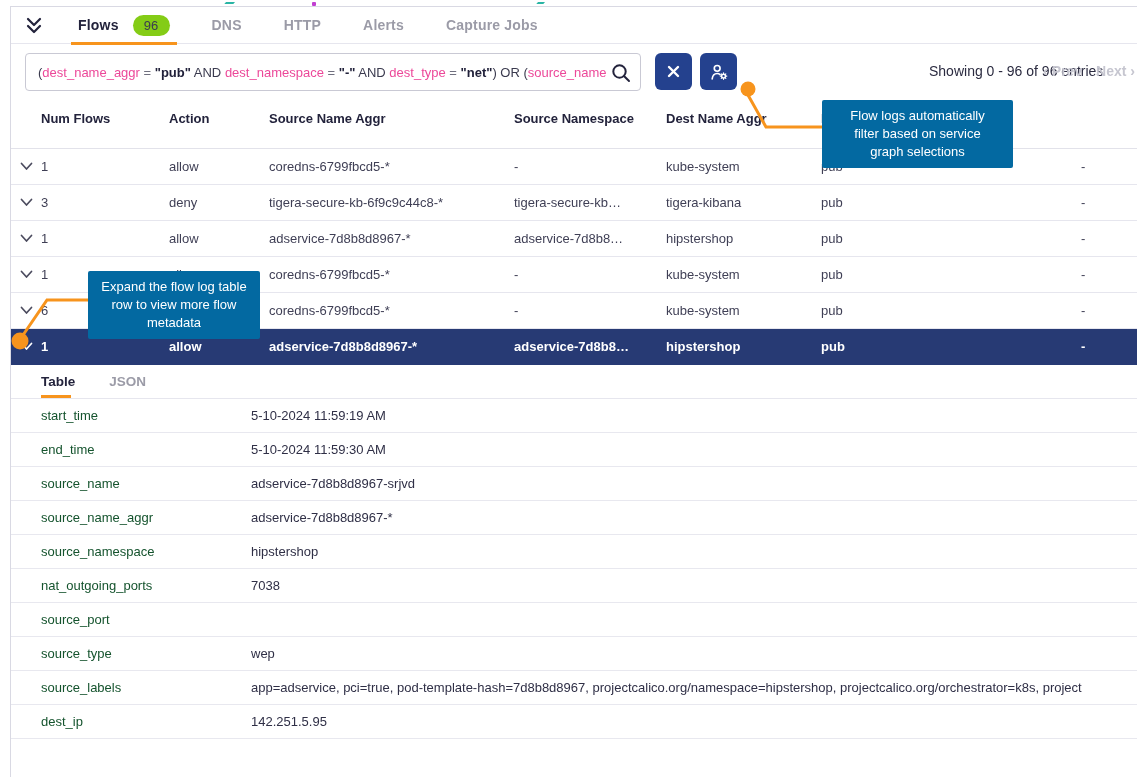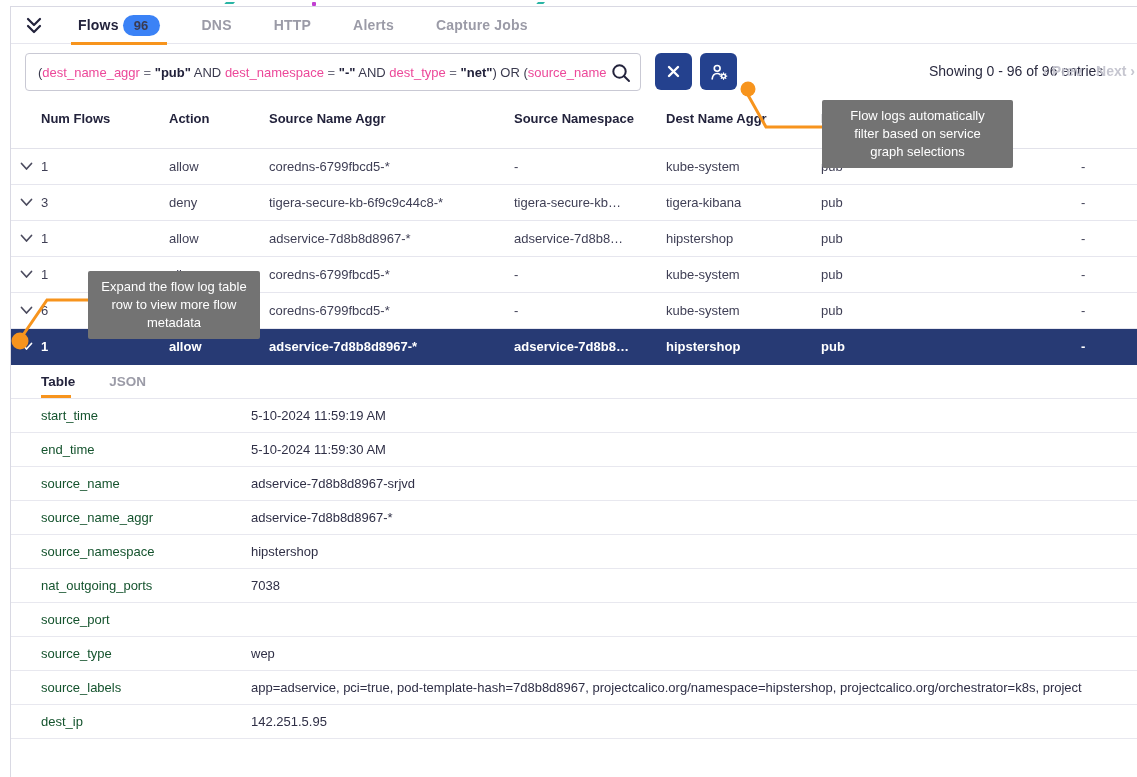--- a/index.html
+++ b/index.html
@@ -11,25 +11,25 @@
   .sliver-mark { position:absolute; pointer-events:none; }
 
   .panel { position:absolute; left:10px; top:6px; width:1127px; height:771px;
            background:#fff; border-left:1px solid #d9d9e3; border-top:1px solid #d9d9e3; }
 
   
   .tabbar { position:absolute; left:0; top:0; width:100%; height:37px;
             border-bottom:1px solid #e6e6ee; display:flex; align-items:center; }
   .collapse-btn { width:46px; display:flex; justify-content:center; cursor:pointer; }
   .tabs { display:flex; align-items:center; height:100%; }
-  .tab { position:relative; display:flex; align-items:center; gap:4px; height:100%;
+  .tab { position:relative; display:flex; align-items:center; gap:14px; height:100%;
          padding:0 21px; font-size:14px; font-weight:700; color:#9b9ba7; cursor:pointer; letter-spacing:.2px;}
   .tab.active { color:#23233c; }
   .tab.active::after { content:""; position:absolute; left:14px; right:14px; bottom:-2px; height:3px; background:#f7941d; }
-  .tab .badge { background:#3b82f6; color:#3a3a50; border-radius:12px; padding:3px 11px; font-size:13px; font-weight:700; }
+  .tab .badge { background:#84cc16; color:#3a3a50; border-radius:12px; padding:3px 11px; font-size:13px; font-weight:400; }
 
   
   .filterbar { position:absolute; left:0; top:39px; width:100%; height:55px; }
   .query-box { position:absolute; left:14px; top:7px; width:616px; height:38px;
                border:1px solid #c9c9d4; border-radius:4px; background:#fff;
                display:flex; align-items:center; padding:0 34px 0 12px; overflow:hidden; white-space:nowrap; }
   .query-text { font-size:13px; color:#3a3a4e; overflow:hidden; white-space:nowrap; }
   .q-field { color:#ec4899; }
   .q-op { color:#70707f; }
   .q-value { color:#21213a; font-weight:700; }
@@ -66,21 +66,21 @@
   .dtab.active { color:#23233c;text-align:right; }
   .dtab.active::after { content:""; position:absolute; left:0; right:4px; bottom:0; height:3px; background:#f7941d; }
   .detail-rows { position:absolute; left:0; top:392px; width:100%; }
   .detail-row { display:grid; grid-template-columns:210px 1fr; align-items:center; height:34px;
                 padding-left:30px; border-bottom:1px solid #e8e8ef; }
   .dkey { font-size:13px; color:#14532d; }
   .dval { font-size:13px; color:#2f2f46; white-space:nowrap; overflow:hidden; }
 
   
   .connector-svg { position:absolute; left:0; top:0; width:1137px; height:777px; pointer-events:none; z-index:45; }
-  .tooltip { position:absolute; background:#737373; color:#fff; text-align:center;
+  .tooltip { position:absolute; background:#0369a1; color:#fff; text-align:center;
              font-size:13px; line-height:1.38; padding:7px 6px; border-radius:2px; z-index:50; }
   .tt-filter { left:822px; top:100px; width:191px; }
   .tt-expand { left:88px;  top:271px; width:172px; }
 </style>
 </head>
 <body>
 
 <div class="stage">
 
   <div class="sliver-mark" style="left:226px; top:0; width:9px; height:4px; border-bottom:2px solid #2ab5a5; transform:skewX(-40deg);"></div>

